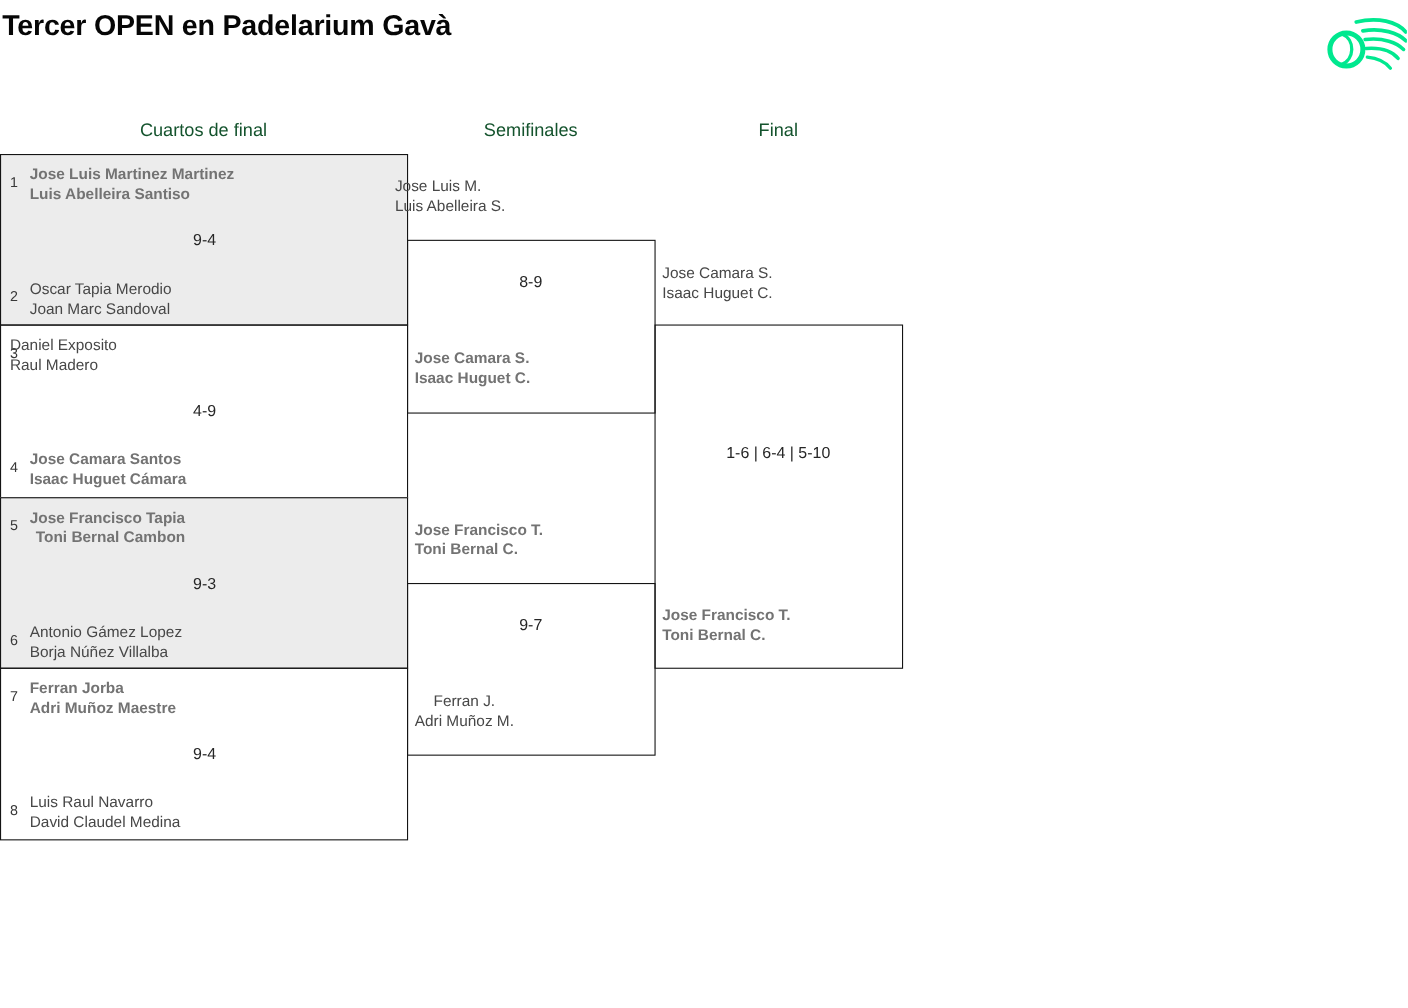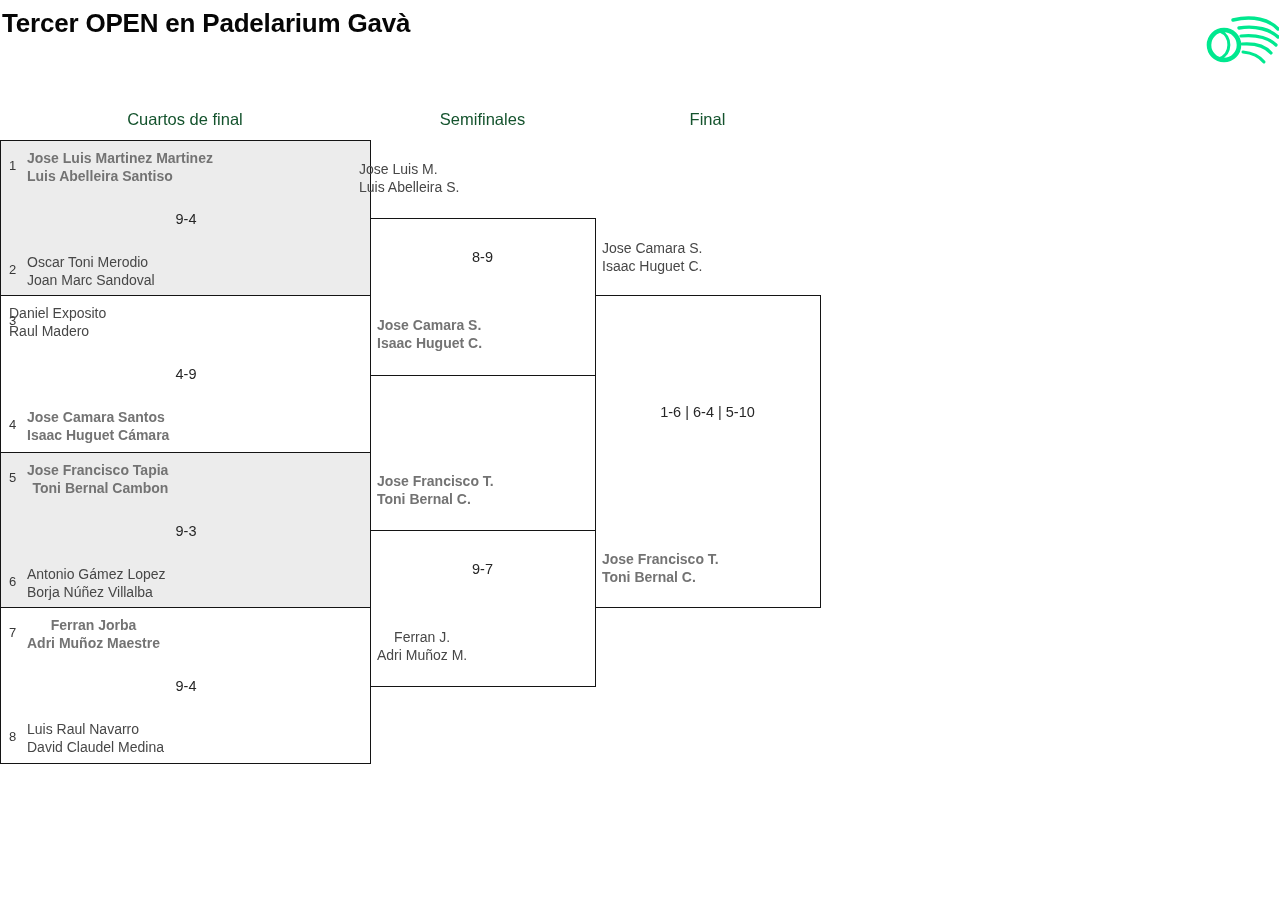--- a/index.html
+++ b/index.html
@@ -54,21 +54,21 @@
 
   <div class="box qf-box shaded" style="top:140px;height:156px;">
     <span class="seed" style="left:8px;top:16px;">1</span>
     <div class="team-names winner" style="left:26px;top:8px;">
       <div>Jose Luis Martinez Martinez</div>
       <div>Luis Abelleira Santiso</div>
     </div>
     <div class="score" style="left:0;width:370px;top:70px;">9-4</div>
     <span class="seed" style="left:8px;top:120px;">2</span>
     <div class="team-names" style="left:26px;top:112px;">
-      <div>Oscar Toni Merodio</div>
+      <div>Oscar Tapia Merodio</div>
       <div>Joan Marc Sandoval</div>
     </div>
   </div>
 
   <div class="box qf-box" style="top:295px;height:158px;">
     <span class="seed" style="left:8px;top:16px;">3</span>
     <div class="team-names" style="left:8px;top:8px;">
       <div>Daniel Exposito</div>
       <div>Raul Madero</div>
     </div>
@@ -89,21 +89,21 @@
     <div class="score" style="left:0;width:370px;top:70px;">9-3</div>
     <span class="seed" style="left:8px;top:120px;">6</span>
     <div class="team-names" style="left:26px;top:112px;">
       <div>Antonio Gámez Lopez</div>
       <div>Borja Núñez Villalba</div>
     </div>
   </div>
 
   <div class="box qf-box" style="top:607px;height:157px;">
     <span class="seed" style="left:8px;top:16px;">7</span>
-    <div class="team-names winner" style="left:26px;top:8px;text-align:center;">
+    <div class="team-names winner" style="left:26px;top:8px;">
       <div>Ferran Jorba</div>
       <div>Adri Muñoz Maestre</div>
     </div>
     <div class="score" style="left:0;width:370px;top:70px;">9-4</div>
     <span class="seed" style="left:8px;top:120px;">8</span>
     <div class="team-names" style="left:26px;top:112px;">
       <div>Luis Raul Navarro</div>
       <div>David Claudel Medina</div>
     </div>
   </div>

